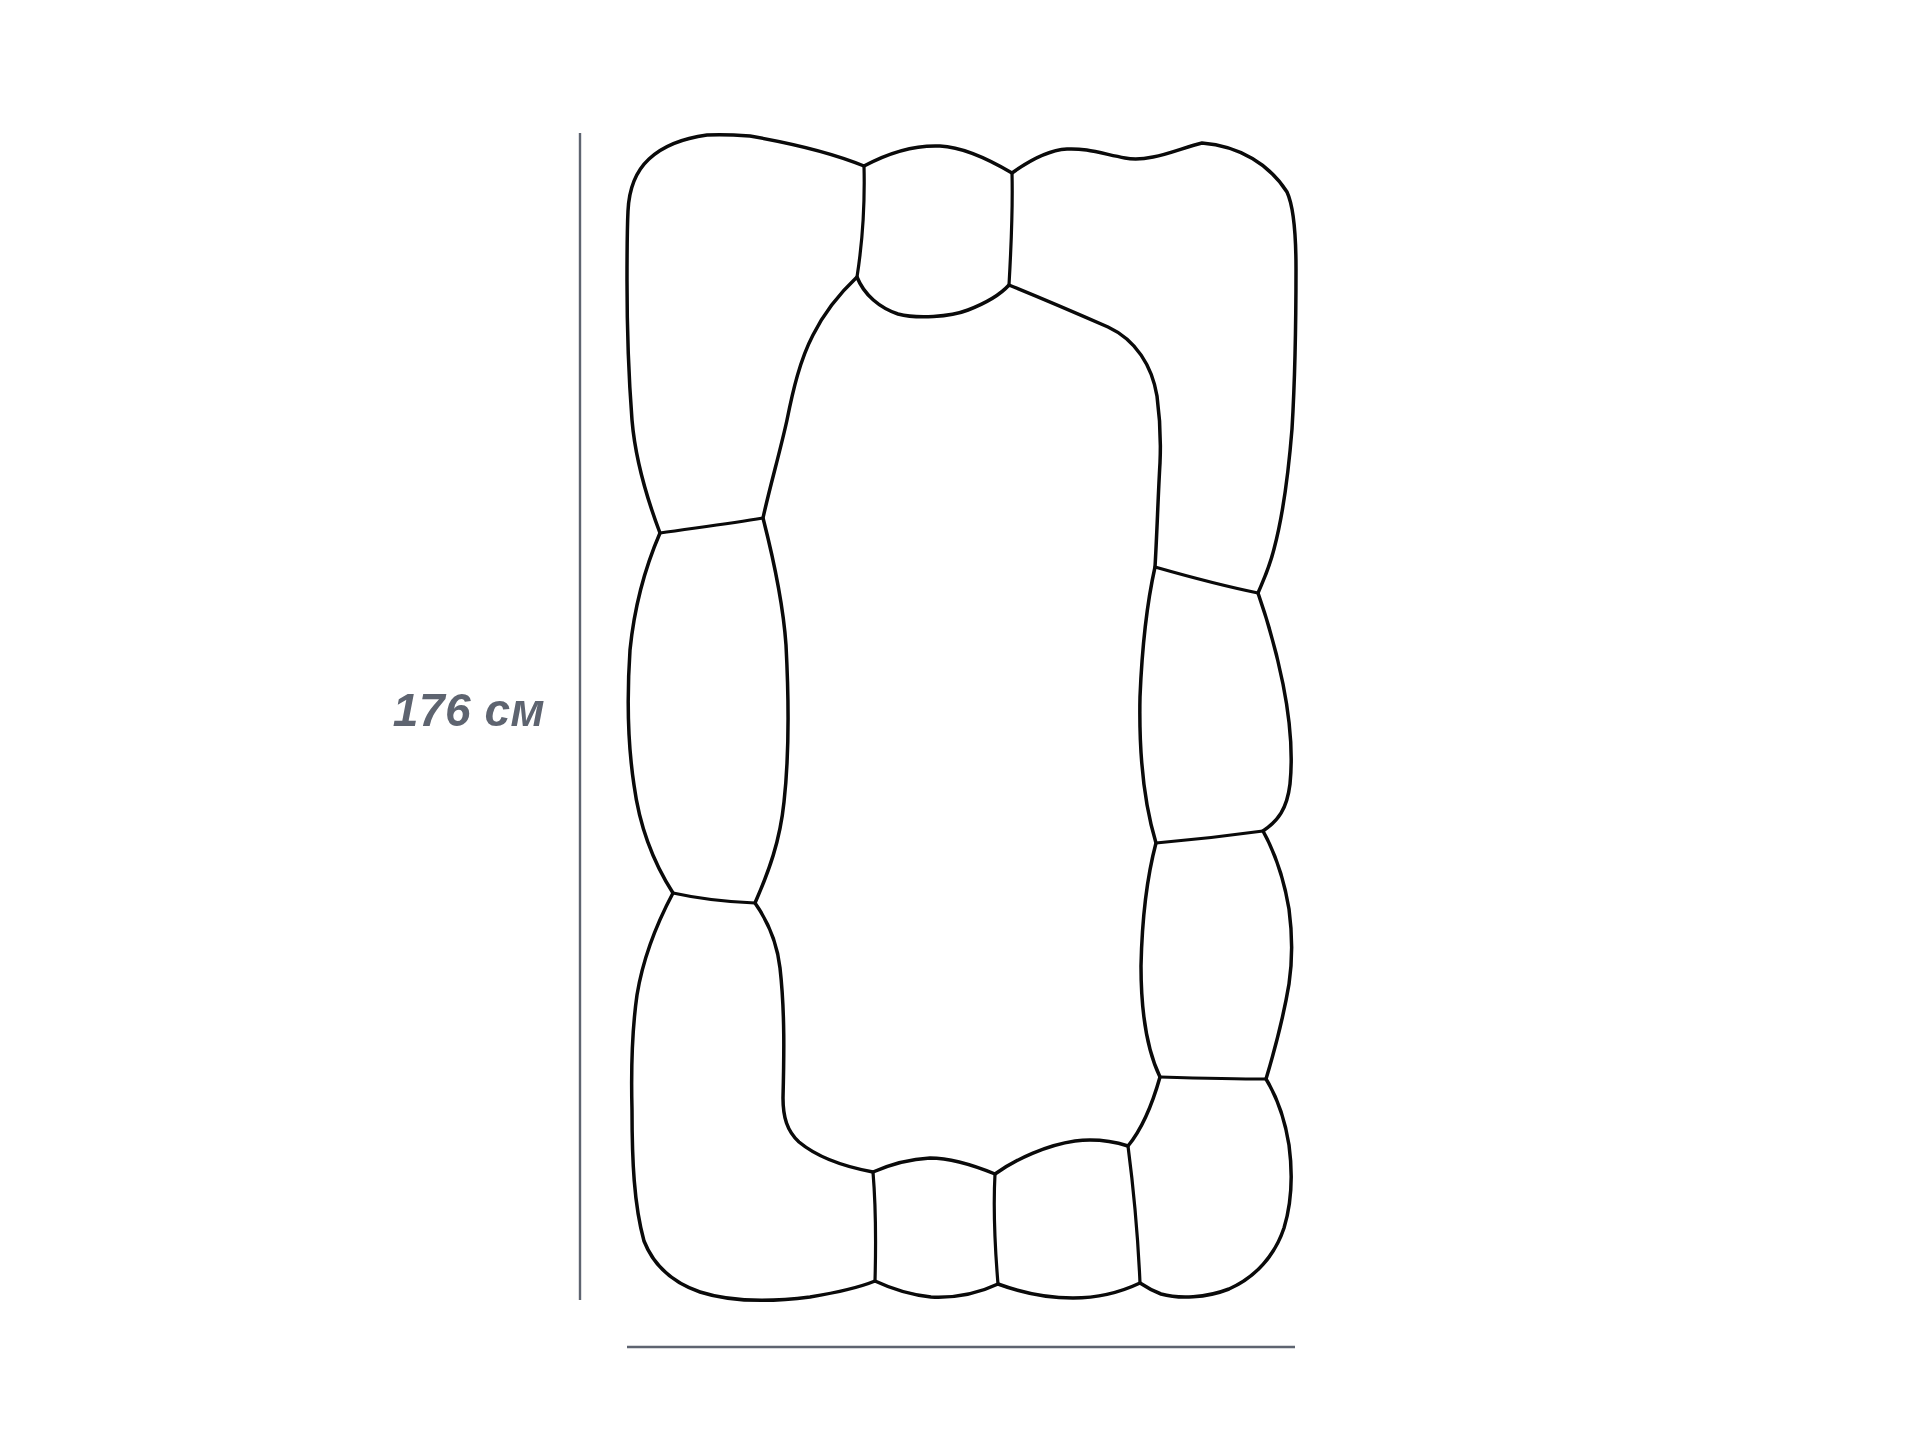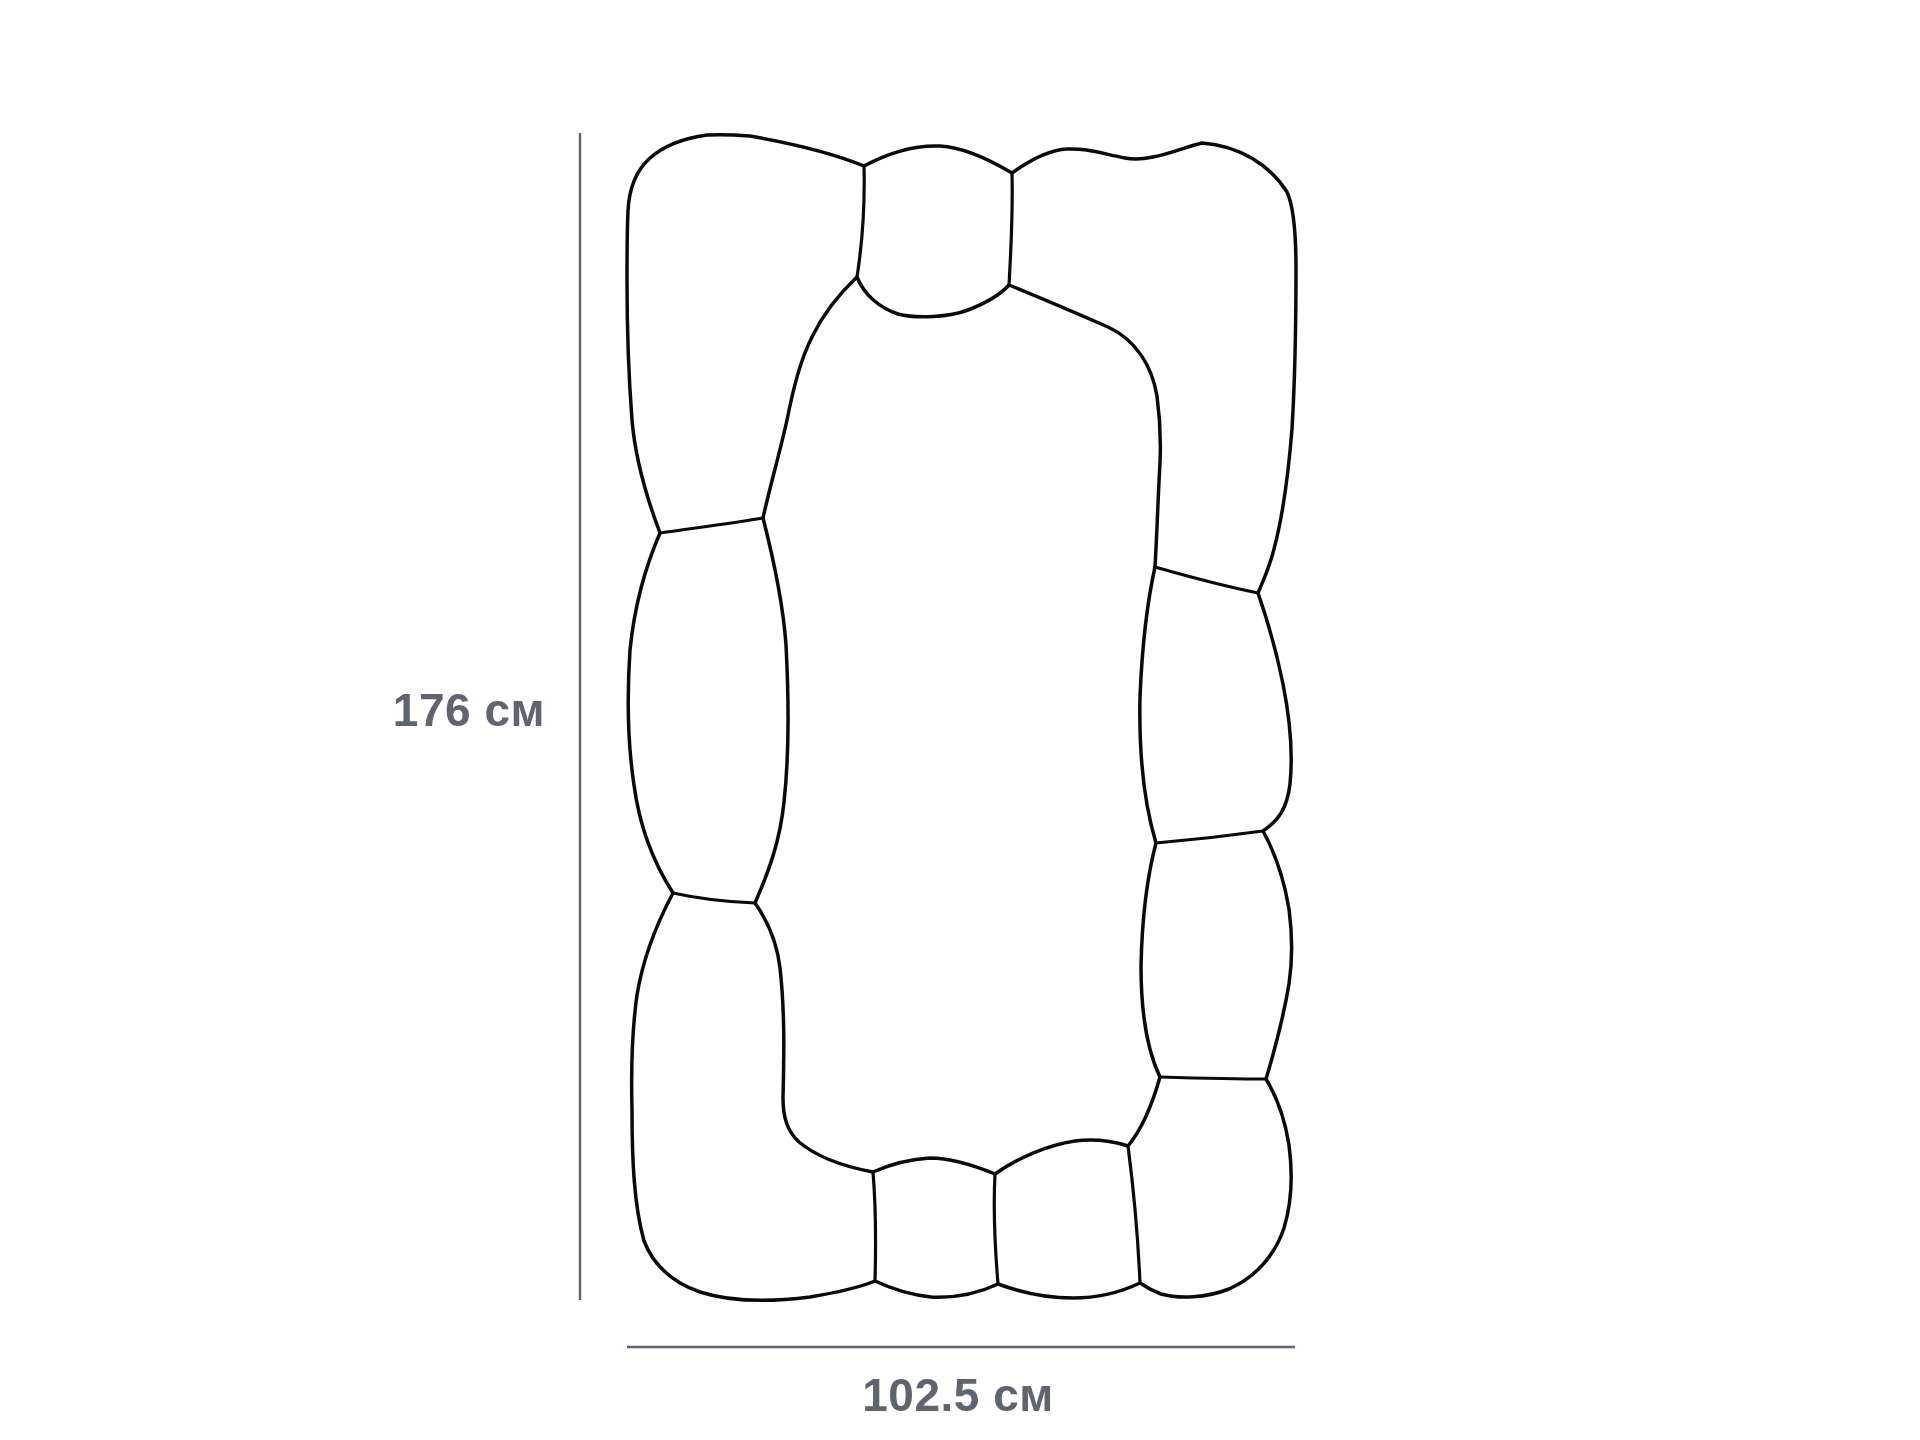--- a/index.html
+++ b/index.html
@@ -7,20 +7,21 @@
     padding: 0;
     background: #ffffff;
   }
   .page {
     position: relative;
     width: 1920px;
     height: 1440px;
     background: var(--page-bg, #ffffff);
     overflow: hidden;
     font-family: "Liberation Sans", sans-serif;
+    font-style: italic;
   }
   .drawing-svg {
     position: absolute;
     inset: 0;
     width: 1920px;
     height: 1440px;
   }
   .outline {
     fill: none;
     stroke: var(--ink, #0a0a0a);
@@ -160,15 +161,14 @@
     <g>
       <line class="dim-line" x1="580" y1="133" x2="580" y2="1300"></line>
     </g>
     <g>
       <line class="dim-line" x1="627" y1="1347" x2="1295" y2="1347"></line>
     </g>
   </svg>
 
   <span class="dim-label height">176 см</span>
 
-  <span class="dim-label width">102.5 см</span>
 
 </div>
 
 </body></html>

